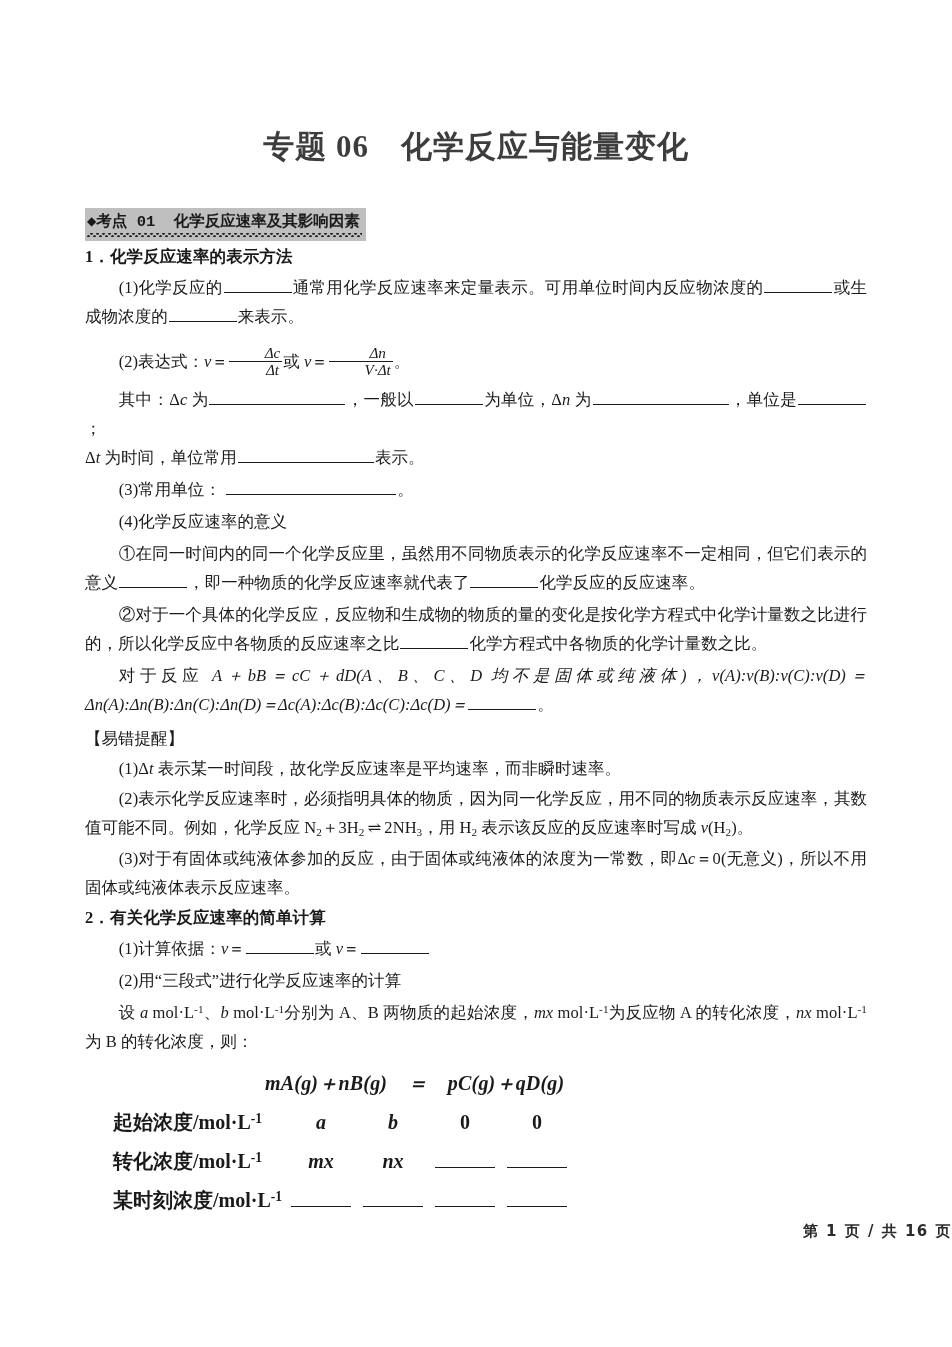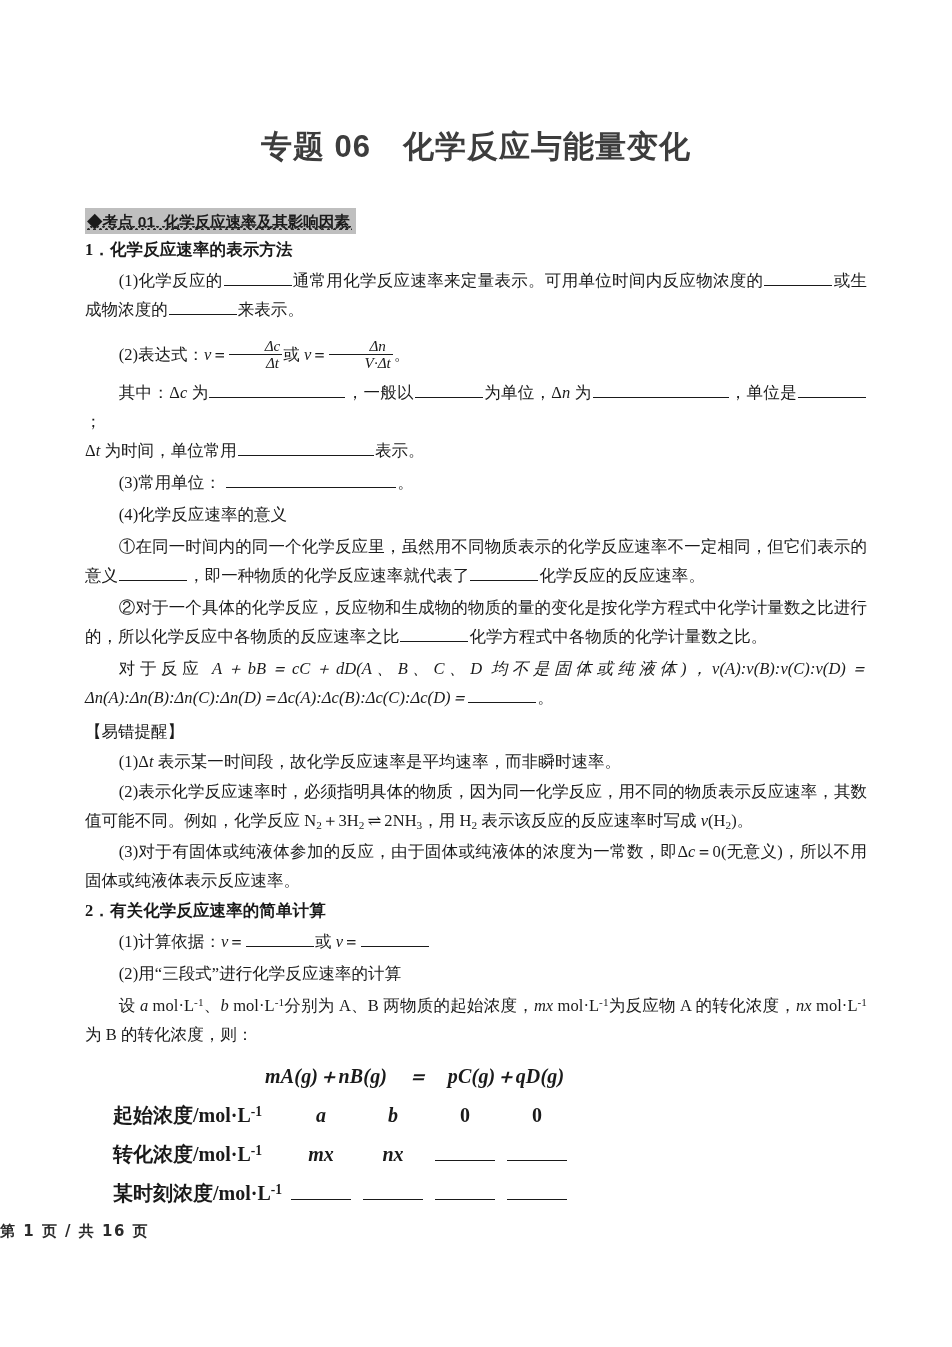--- a/index.html
+++ b/index.html
@@ -22,45 +22,45 @@
     left: 0; top: 0;
     width: 952px;
     height: 1347px;
     box-sizing: border-box;
     padding: 0 85px;
   }
 
   
   .doc-title {
     text-align: center;
-    font-family: Liberation Sans, sans-serif;
+    font-family: Liberation Serif, serif;
     font-weight: bold;
     font-size: 31px;
     letter-spacing: 1px;
     color: #3d3d3d;
     margin: 0;
     padding-top: 128px;
     line-height: 1.2;
     white-space: pre;
   }
 
   
   .section-head-wrap {
     margin-top: 43px;
     display: block;
   }
   .section-head {
     display: inline-block;
     background: #bfbfbf;
     color: #1a1a1a;
-    font-family: Liberation Sans, sans-serif;
+    font-family: Liberation Mono, monospace;
     font-weight: bold;
     font-size: 15.5px;
     line-height: 1.55;
-    padding: 2px 6px 0 2px;
+    padding: 2px 6px 7px 2px;
     position: relative;
     white-space: pre;
   }
   .section-head .wavy {
     position: absolute;
     left: 2px;
     right: 4px;
     bottom: 4px;
     height: 4px;
     background-image:
@@ -161,21 +161,21 @@
     flex: 0 0 auto;
     text-align: center;
   }
 
   
   .footer {
     position: absolute;
     left: 0;
     right: 0;
     top: 1222px;
-    text-align: left;
+    text-align: right;
     font-family: "DejaVu Sans", "Liberation Sans", sans-serif;
     font-weight: bold;
     font-size: 15px;
     letter-spacing: 1.5px;
     color: #2b2b2b;
     white-space: pre;
   }
 </style>
 </head>
 <body>

